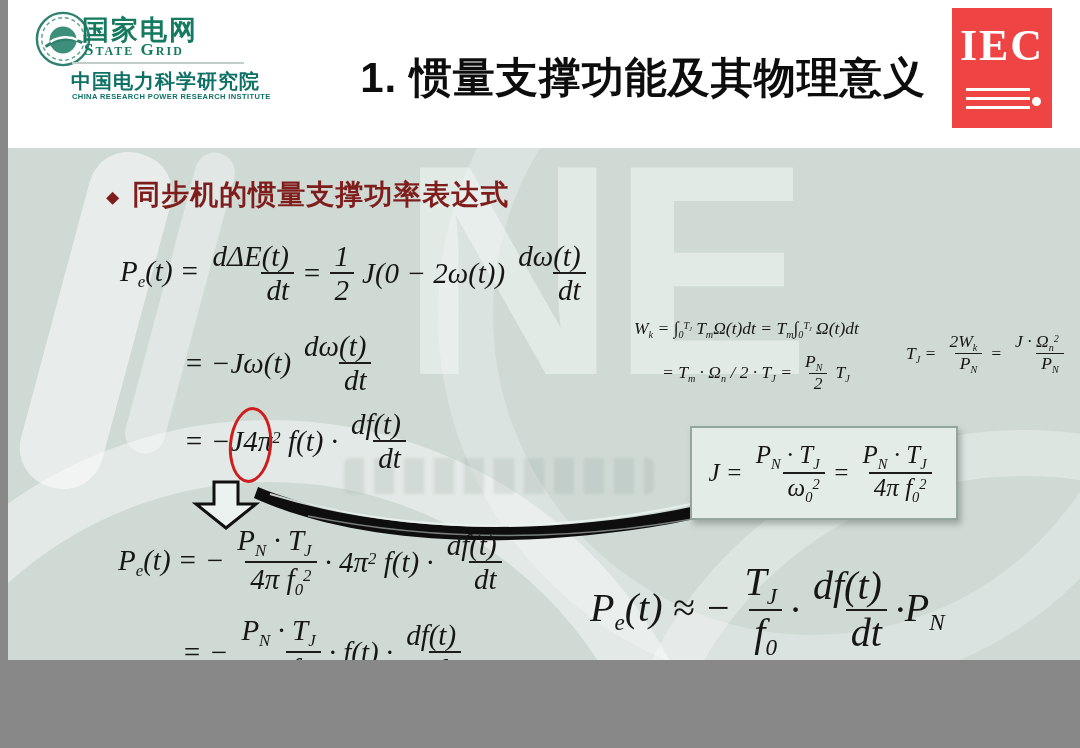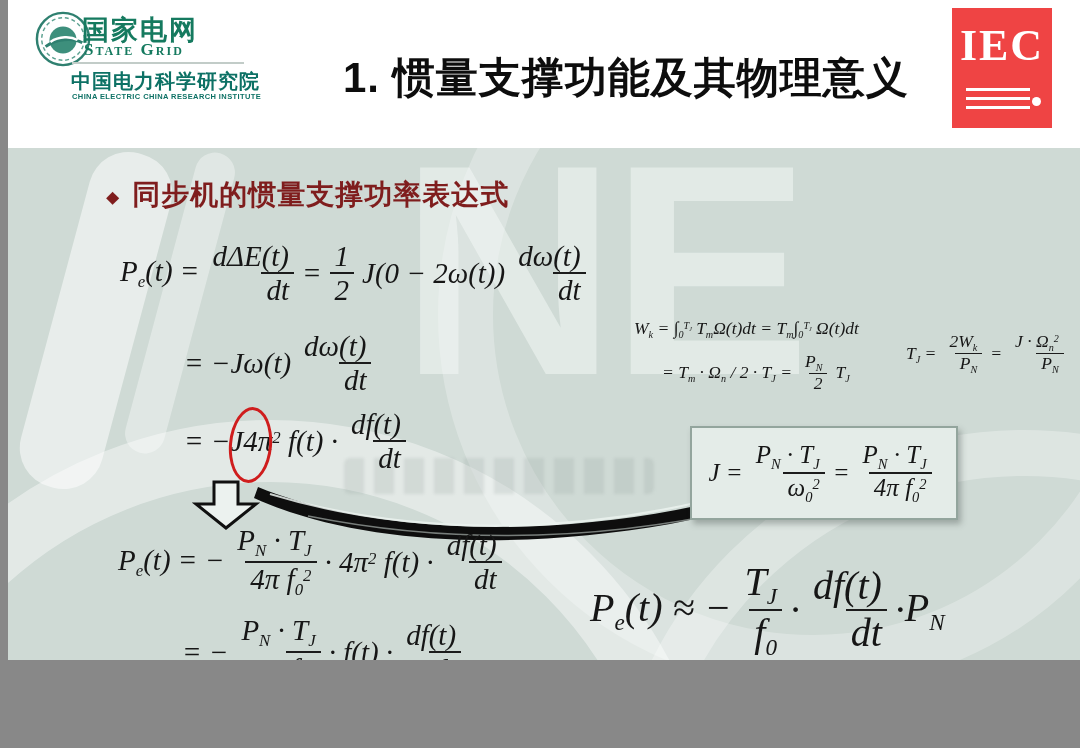--- a/index.html
+++ b/index.html
@@ -7,21 +7,21 @@
         font-family:"Liberation Sans","DejaVu Sans",sans-serif;margin-left:8px;}
   
   .header{position:absolute;left:0;top:0;width:1080px;height:148px;background:#ffffff;z-index:6;}
   .globe{position:absolute;left:26px;top:10px;width:58px;height:58px;}
   .brand-cn{position:absolute;left:74px;top:12px;font-size:27px;font-weight:800;color:#157a5f;letter-spacing:2px;}
   .brand-en{position:absolute;left:76px;top:40px;font-size:17px;color:#157a5f;font-family:"Liberation Serif",serif;
             font-variant:small-caps;font-weight:700;letter-spacing:2px;}
   .brand-line{position:absolute;left:64px;top:62px;width:172px;height:2px;background:#c2ccc8;}
   .inst-cn{position:absolute;left:63px;top:68px;font-size:20px;font-weight:800;color:#0d7165;letter-spacing:1px;}
   .inst-en{position:absolute;left:64px;top:92px;font-size:7.5px;font-weight:700;color:#0d7165;letter-spacing:.4px;}
-  .slide-title{position:absolute;left:335px;top:50px;width:600px;
+  .slide-title{position:absolute;left:335px;top:50px;width:600px;text-align:center;
                font-size:42px;font-weight:800;color:#0d0d0d;letter-spacing:1px;white-space:nowrap;}
   .iec{position:absolute;left:944px;top:8px;width:100px;height:120px;background:#ef4444;}
   .iec-text{position:absolute;left:0;top:12px;width:100%;text-align:center;color:#ffffff;
             font-family:"Liberation Serif",serif;font-weight:700;font-size:44px;letter-spacing:2px;}
   .iec-lines span{display:block;width:64px;height:3px;background:#ffffff;margin:6px 0 0 14px;}
   .iec-lines{position:absolute;left:0;top:74px;width:100%;}
   .iec-dot{position:absolute;right:11px;bottom:22px;width:9px;height:9px;border-radius:50%;background:#ffffff;}
   
   .content-bg{position:absolute;left:0;top:148px;width:1080px;height:587px;background:#cfdad5;z-index:0;}
   .footer-strip{position:absolute;left:0;top:735px;width:1080px;height:13px;background:#eff2f1;border-top:1px solid #dbe2de;z-index:6;}
@@ -76,21 +76,21 @@
       <circle cx="30" cy="30" r="27" fill="#ffffff" stroke="#2f8070" stroke-width="2.5"></circle>
       <circle cx="30" cy="30" r="22" fill="none" stroke="#5aa08f" stroke-width="1.5" stroke-dasharray="4 3"></circle>
       <circle cx="30" cy="31" r="14" fill="#3d8f7c"></circle>
       <path d="M12,38 C22,30 40,28 50,34" stroke="#2f8070" stroke-width="3" fill="none"></path>
       <path d="M17,33 C26,27 38,27 45,31" stroke="#ffffff" stroke-width="2.5" fill="none"></path>
     </svg>
     <div class="brand-cn">国家电网</div>
     <div class="brand-en">State Grid</div>
     <div class="brand-line"></div>
     <div class="inst-cn">中国电力科学研究院</div>
-    <div class="inst-en">CHINA ELECTRIC CHINA RESEARCH INSTITUTE</div>
+    <div class="inst-en">CHINA RESEARCH POWER RESEARCH INSTITUTE</div>
     <div class="slide-title">1. 惯量支撑功能及其物理意义</div>
     <div class="iec">
       <div class="iec-text">IEC</div>
       <div class="iec-lines">
           <span></span>
           <span></span>
           <span></span>
         </div>
       <div class="iec-dot"></div>
     </div>

